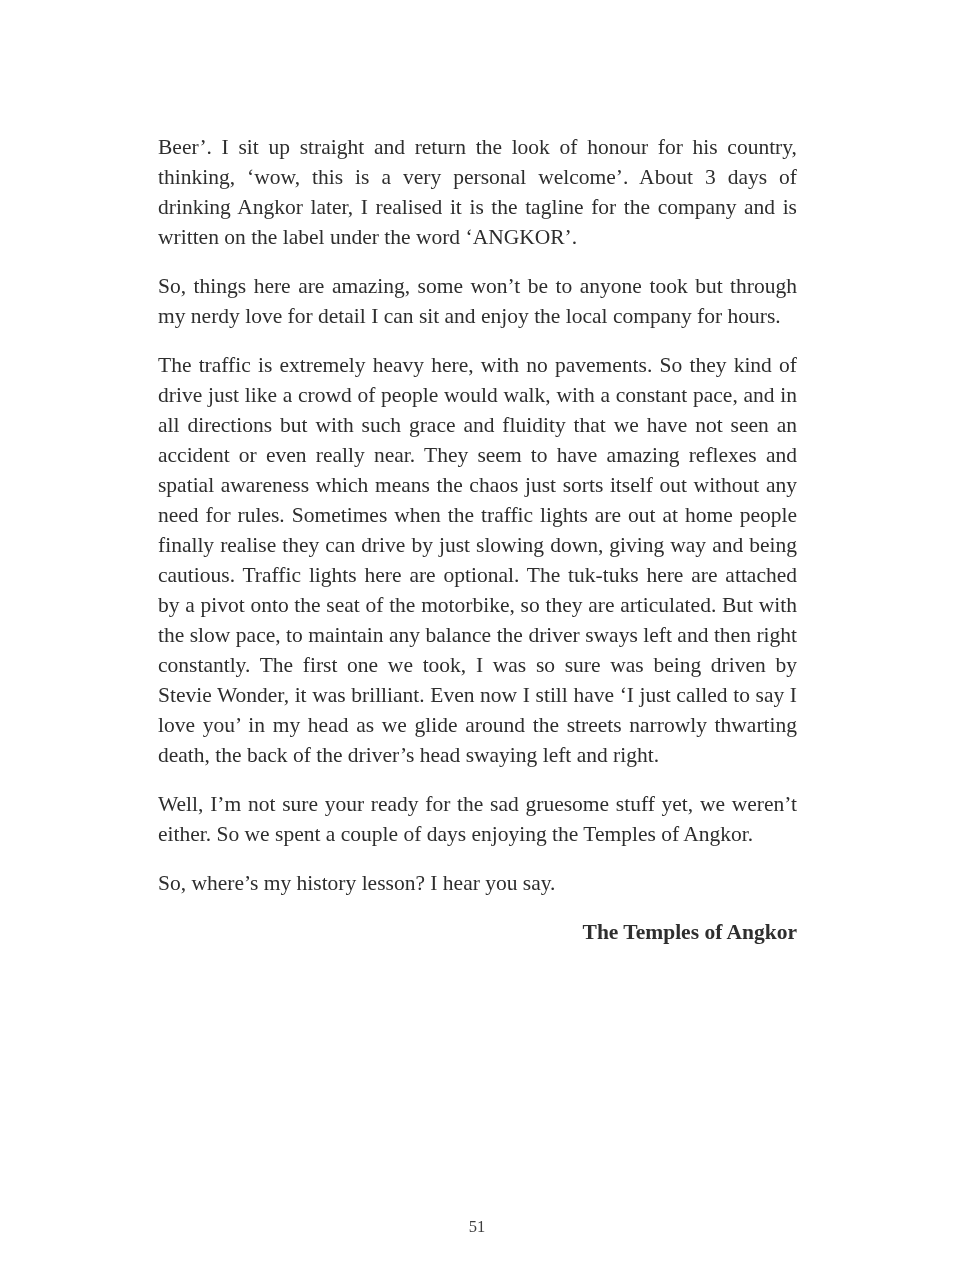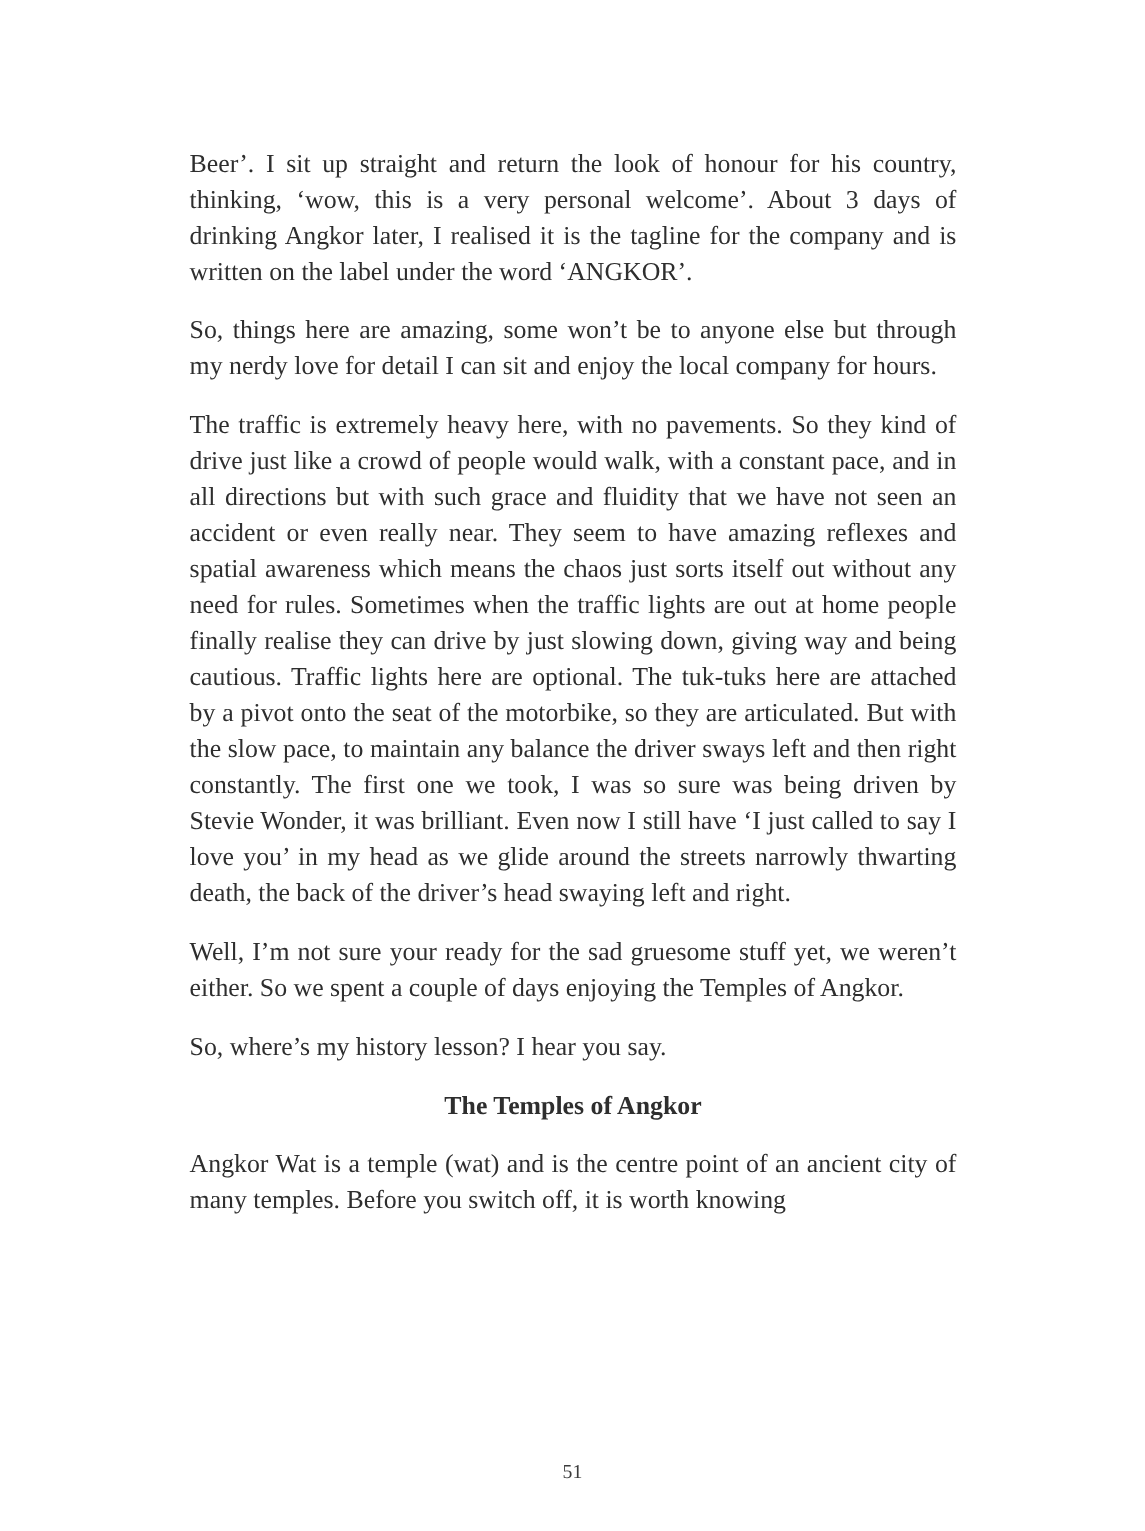--- a/index.html
+++ b/index.html
@@ -11,53 +11,52 @@
     width: 954px;
     height: 1276px;
     position: relative;
     font-family: "Liberation Serif", "DejaVu Serif", serif;
     color: #2e2e2e;
     overflow: hidden;
   }
   .page {
     position: absolute;
     left: 158px;
-    top: 121px;
+    top: 132px;
     width: 639px;
   }
   .page p {
     font-size: 21.5px;
     line-height: 30px;
     text-align: justify;
     margin: 0 0 19px 0;
   }
   .page h2 {
     font-size: 21.5px;
     line-height: 30px;
     font-weight: bold;
     margin: 0 0 19px 0;
-    text-align: center;
+    text-align: right;
   }
   .page-number {
     position: absolute;
     left: 0;
     top: 1216px;
     width: 954px;
     text-align: center;
     font-size: 16.5px;
     line-height: 22px;
     color: #3c3c3c;
   }
 </style>
 </head>
 <body>
 
 <div class="page">
   <p>Beer’. I sit up straight and return the look of honour for his country, thinking, ‘wow, this is a very personal welcome’. About 3 days of drinking Angkor later, I realised it is the tagline for the company and is written on the label under the word ‘ANGKOR’.</p>
-  <p>So, things here are amazing, some won’t be to anyone else but through my nerdy love for detail I can sit and enjoy the local company for hours.</p>
+  <p>So, things here are amazing, some won’t be to anyone took but through my nerdy love for detail I can sit and enjoy the local company for hours.</p>
   <p>The traffic is extremely heavy here, with no pavements. So they kind of drive just like a crowd of people would walk, with a constant pace, and in all directions but with such grace and fluidity that we have not seen an accident or even really near. They seem to have amazing reflexes and spatial awareness which means the chaos just sorts itself out without any need for rules. Sometimes when the traffic lights are out at home people finally realise they can drive by just slowing down, giving way and being cautious. Traffic lights here are optional. The tuk-tuks here are attached by a pivot onto the seat of the motorbike, so they are articulated. But with the slow pace, to maintain any balance the driver sways left and then right constantly. The first one we took, I was so sure was being driven by Stevie Wonder, it was brilliant. Even now I still have ‘I just called to say I love you’ in my head as we glide around the streets narrowly thwarting death, the back of the driver’s head swaying left and right.</p>
   <p>Well, I’m not sure your ready for the sad gruesome stuff yet, we weren’t either. So we spent a couple of days enjoying the Temples of Angkor.</p>
   <p>So, where’s my history lesson? I hear you say.</p>
   <h2>The Temples of Angkor</h2>
-  <p>Angkor Wat is a temple (wat) and is the centre point of an ancient city of many temples. Before you switch off, it is worth knowing</p>
 </div>
 
 <div class="page-number">51</div>
 
 </body></html>

